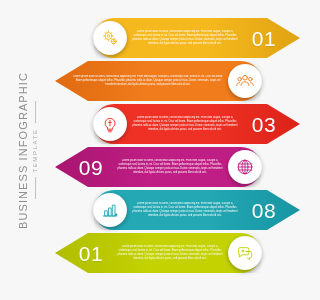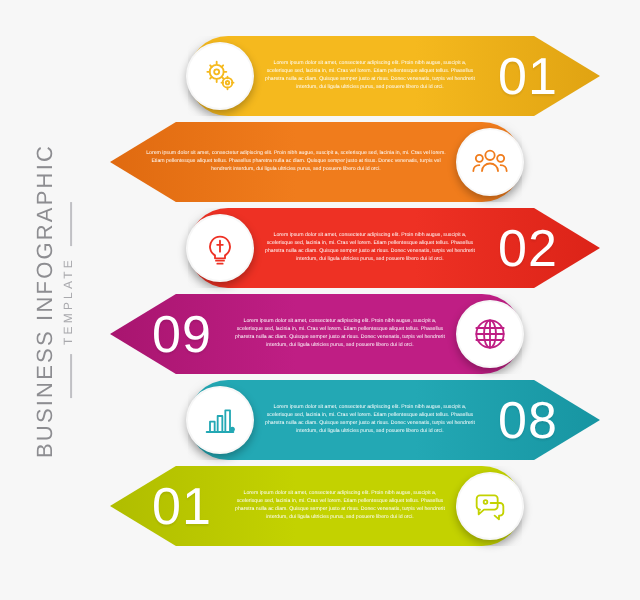--- a/index.html
+++ b/index.html
@@ -55,21 +55,21 @@
 
   
   .row-content{
     position:absolute;inset:0;
     display:flex;align-items:center;
   }
   .row.right .row-content{ padding-left:2px; padding-right:14px; }
   .row.left .row-content{ padding-left:14px; padding-right:2px; }
 
   .num{
-    font-size:26px;
+    font-size:21px;
     font-weight:300;
     color:#ffffff;
     letter-spacing:0.5px;
     width:44px;
     text-align:center;
     flex:0 0 auto;
     line-height:1;
     text-shadow:0 1px 1px rgba(0,0,0,0.08);
   }
   .body-text{
@@ -154,21 +154,21 @@
       <div class="banner" style="background: linear-gradient(90deg, rgb(238, 49, 36) 0%, rgb(238, 49, 36) 55%, rgb(220, 35, 24) 100%);"></div>
       <div class="row-content">
         <div class="badge">
           <svg width="20" height="20" viewBox="0 0 24 24" fill="none" stroke="#ee3124" stroke-width="1.1" stroke-linecap="round" stroke-linejoin="round">
             <path d="M9 16.4a6 6 0 1 1 6 0v1.8H9v-1.8Z"></path>
             <path d="M9.6 19.6h4.8M10.4 21.4h3.2"></path>
             <path d="M12 7.6v6.6M10.3 10.1h3.4"></path>
           </svg>
         </div>
         <div class="body-text">Lorem ipsum dolor sit amet, consectetur adipiscing elit. Proin nibh augue, suscipit a, scelerisque sed, lacinia in, mi. Cras vel lorem. Etiam pellentesque aliquet tellus. Phasellus pharetra nulla ac diam. Quisque semper justo at risus. Donec venenatis, turpis vel hendrerit interdum, dui ligula ultricies purus, sed posuere libero dui id orci.</div>
-        <div class="num">02</div>
+        <div class="num">03</div>
       </div>
     </div>
     <div class="row left" style="top: 147px;">
       <div class="banner" style="background: linear-gradient(270deg, rgb(191, 30, 132) 0%, rgb(191, 30, 132) 55%, rgb(168, 21, 111) 100%);"></div>
       <div class="row-content">
         <div class="num">09</div>
         <div class="body-text">Lorem ipsum dolor sit amet, consectetur adipiscing elit. Proin nibh augue, suscipit a, scelerisque sed, lacinia in, mi. Cras vel lorem. Etiam pellentesque aliquet tellus. Phasellus pharetra nulla ac diam. Quisque semper justo at risus. Donec venenatis, turpis vel hendrerit interdum, dui ligula ultricies purus, sed posuere libero dui id orci.</div>
         <div class="badge">
           <svg width="20" height="20" viewBox="0 0 24 24" fill="none" stroke="#bf1e84" stroke-width="1.1" stroke-linecap="round" stroke-linejoin="round">
             <circle cx="12" cy="12" r="8.2"></circle>

